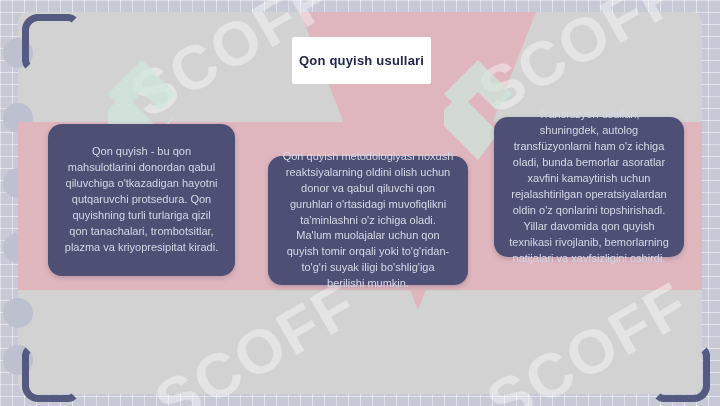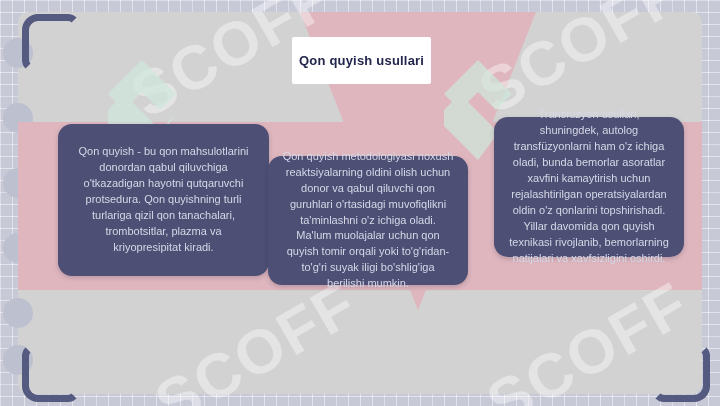--- a/index.html
+++ b/index.html
@@ -159,21 +159,21 @@
     box-shadow: 0 2px 5px rgba(40,40,70,0.22);
   }
   .card p {
     margin: 0;
     width: 100%;
     text-align: center;
     color: #d5d8e6;
     font-size: 11px;
     line-height: 1.45;
   }
-  .card.c1 { left: 48px;  top: 124px; width: 211px; height: 152px; margin-left: 10px; }
+  .card.c1 { left: 48px;  top: 124px; width: 187px; height: 152px; }
   .card.c2 { left: 268px; top: 124px; width: 200px; height: 129px; margin-top: 32px; }
   .card.c3 { left: 494px; top: 117px; width: 190px; height: 140px; }
 </style>
 </head>
 <body>
 
 <div id="slide">
 
   <div class="backdrop"></div>
 

